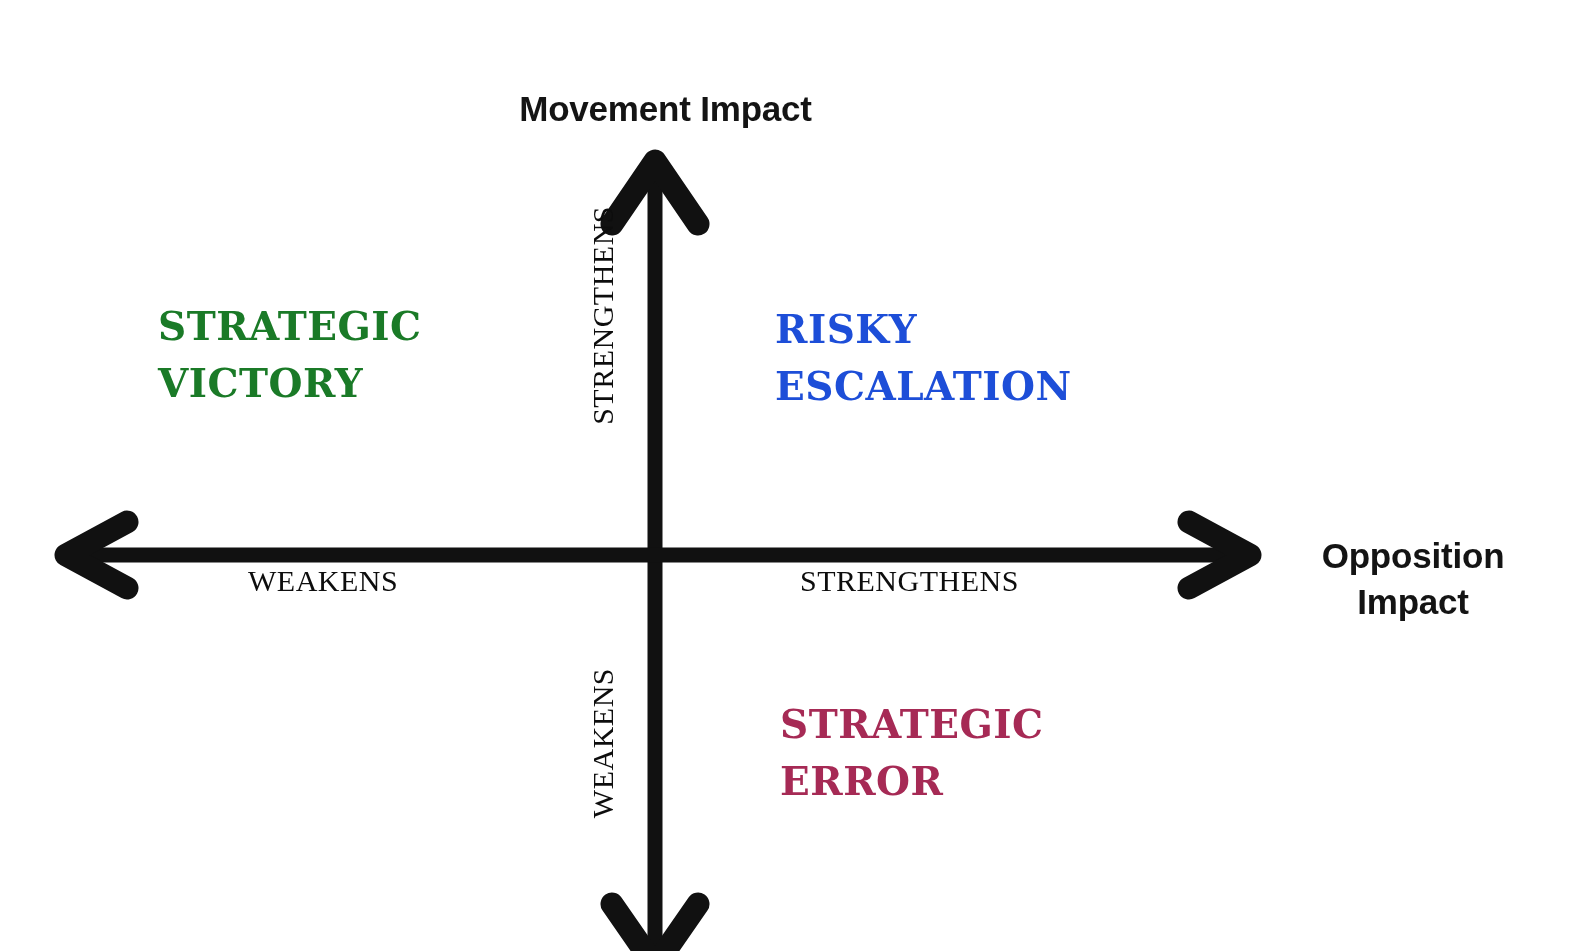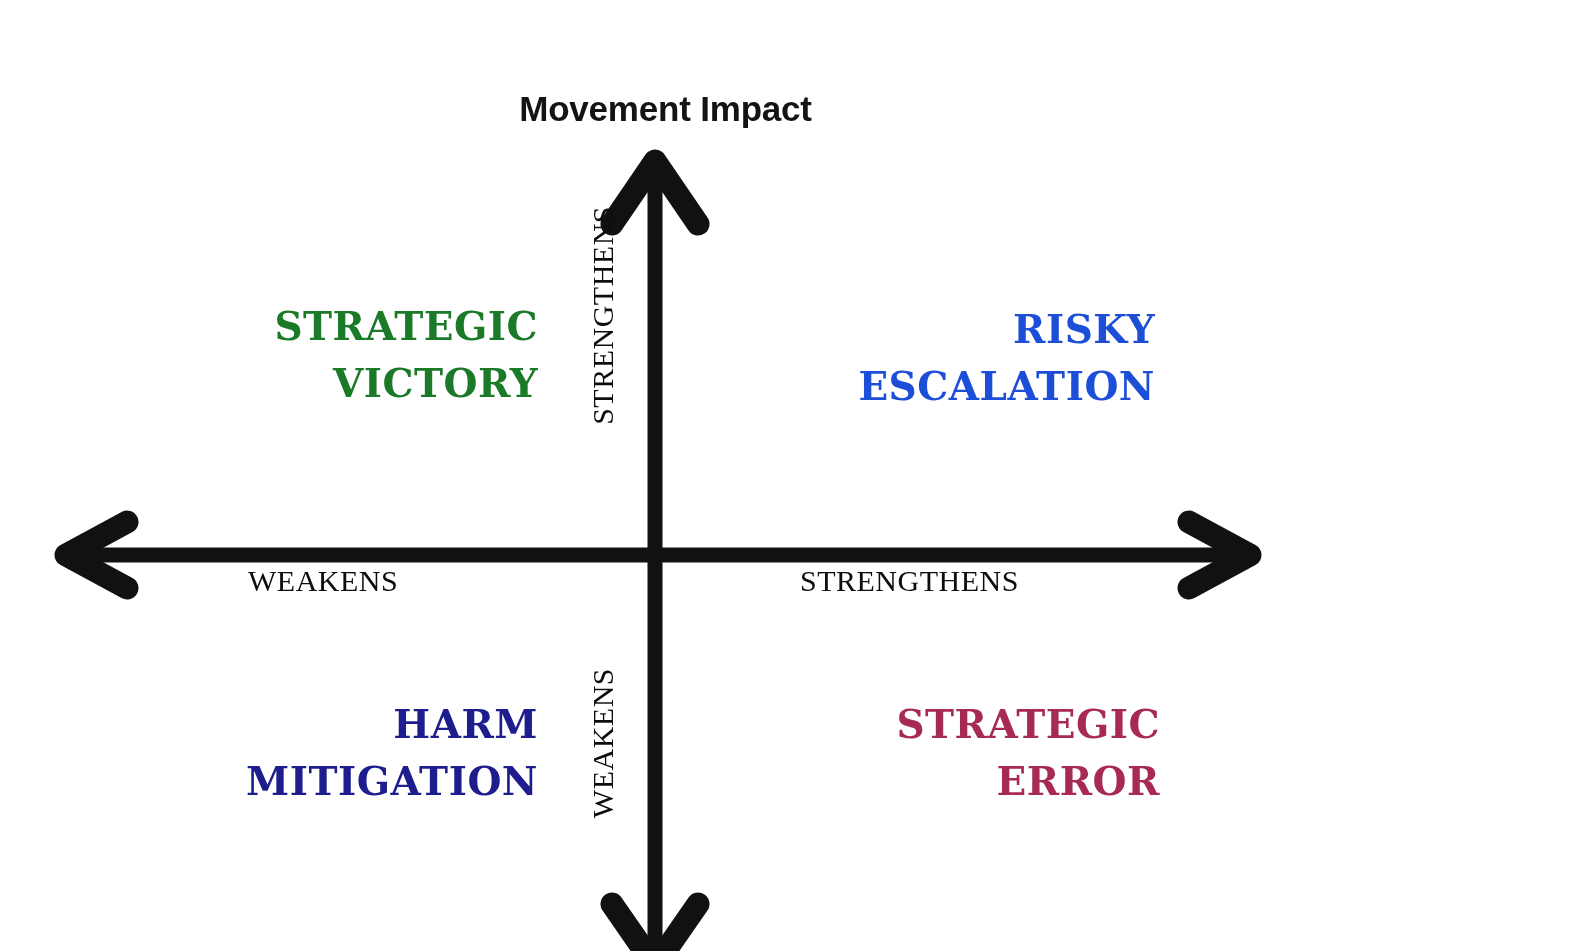--- a/index.html
+++ b/index.html
@@ -90,21 +90,21 @@
   }
 
   
   .quadrant-label {
     position: absolute;
     font-family: "DejaVu Serif", "Liberation Serif", serif;
     font-weight: 700;
     font-size: 39px;
     line-height: 1.45;
     letter-spacing: 0.5px;
-    text-align: right;
+    text-align: left;
     white-space: pre-line;
   }
   #quad-tl { left:  158px; top: 270px; width: 380px; }
   #quad-tr { left:  775px; top: 273px; width: 380px; }
   #quad-bl { left:  158px; top: 668px; width: 380px; }
   #quad-br { left:  780px; top: 668px; width: 380px; }
 </style>
 </head>
 <body>
 
@@ -120,34 +120,36 @@
 
     <polyline points="612,876 655,938 698,876" fill="none" stroke="#111111" stroke-width="23" stroke-linecap="round" stroke-linejoin="round"></polyline>
 
     <polyline points="127,494 66,527 127,560" fill="none" stroke="#111111" stroke-width="23" stroke-linecap="round" stroke-linejoin="round"></polyline>
 
     <polyline points="1189,494 1250,527 1189,560" fill="none" stroke="#111111" stroke-width="23" stroke-linecap="round" stroke-linejoin="round"></polyline>
   </svg>
 
   <div class="axis-title" id="y-axis-title">Movement Impact</div>
 
+  <div class="axis-title" id="x-axis-title">
+    <span>Opposition</span><br>
+    <span>Impact</span>
+  </div>
 
   <div class="dir-label" id="dir-left">WEAKENS</div>
 
   <div class="dir-label" id="dir-right">STRENGTHENS</div>
 
   <div class="dir-label" id="dir-up">STRENGTHENS</div>
 
   <div class="dir-label" id="dir-down">WEAKENS</div>
 
   <div class="quadrant-label" id="quad-tl" style="color: rgb(26, 122, 39);">STRATEGIC
 VICTORY</div>
 
   <div class="quadrant-label" id="quad-tr" style="color: #1d4ed8;">RISKY
 ESCALATION</div>
 
-  <div class="quadrant-label" id="quad-bl" style="color: rgb(29, 29, 142);">HARM
-MITIGATION</div>
 
   <div class="quadrant-label" id="quad-br" style="color: rgb(166, 42, 85);">STRATEGIC
 ERROR</div>
 
 </div>
 
 </body></html>

